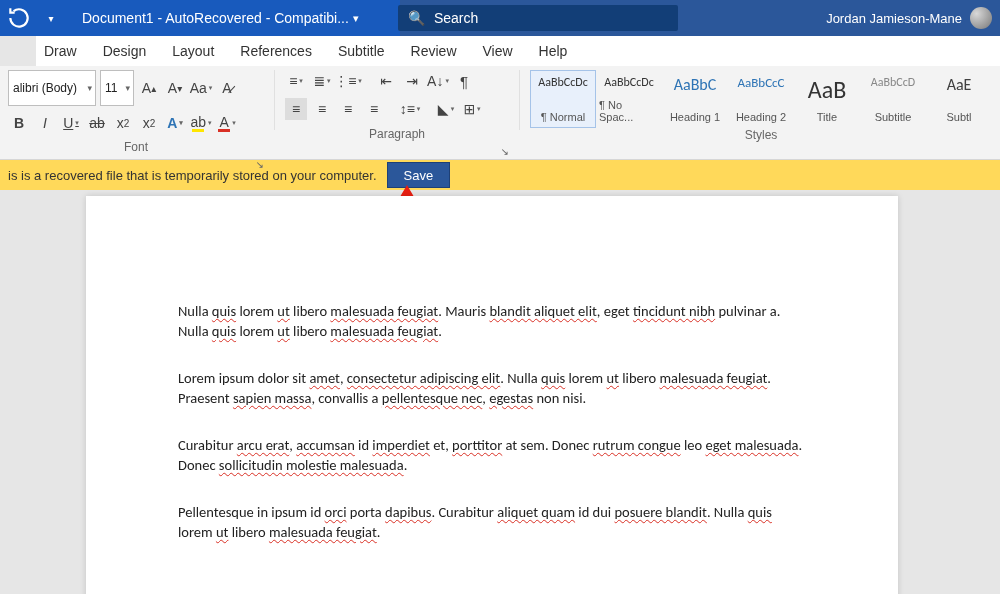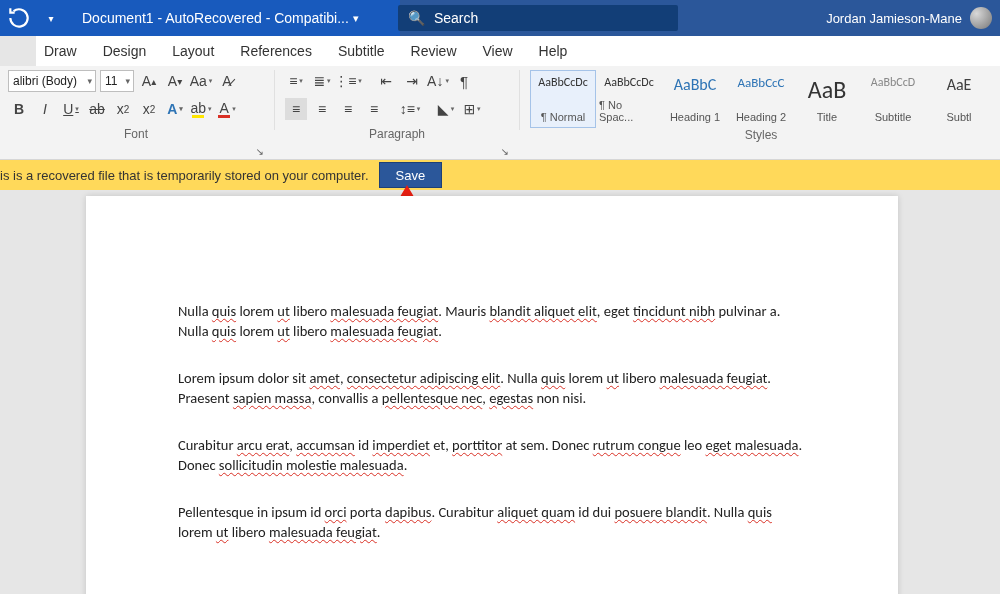--- a/index.html
+++ b/index.html
@@ -22,36 +22,36 @@
 .ribbon-tabs { height:30px; background:#fff; display:flex; align-items:center; gap:26px; padding-left:8px; font-size:14px; color:#333;margin-left:36px; }
 .ribbon-tabs span { cursor:default; }
 
 
 .ribbon { height:94px; background:#f3f3f3; border-bottom:1px solid #d6d6d6; display:flex; }
 .group { border-right:0; padding:4px 8px 0 8px; display:flex; flex-direction:column; }
 .group .row { display:flex; align-items:center; gap:4px; margin-bottom:6px; }
 .group .grouplabel { text-align:center; font-size:12px; color:#666; margin-top:auto; padding-bottom:18px; position:relative; }
 .group .dialoglauncher { position:absolute; right:0; bottom:2px; font-size:10px; color:#666; }
 
-.combo { height:22px; border:1px solid #bebebe; background:#fff; font-size:12px; padding:1px 4px 1px 4px; position:relative; display:inline-flex; align-items:center; }
+.combo { height:36px; border:1px solid #bebebe; background:#fff; font-size:12px; padding:1px 4px 1px 4px; position:relative; display:inline-flex; align-items:center; }
 .combo::after { content:"▾"; position:absolute; right:3px; font-size:9px; color:#666; }
 .font-combo { width:88px; }
 .size-combo { width:34px; }
 .ico { width:22px; height:22px; display:inline-flex; align-items:center; justify-content:center; font-size:14px; color:#444; }
 .dd::after { content:"▾"; font-size:7px; margin-left:2px; color:#666; }
 
 
 .styles-gallery { display:flex; }
 .style-item { width:66px; height:58px; border:1px solid transparent; display:flex; flex-direction:column; align-items:center; justify-content:space-between; padding:4px 2px; }
 .style-item.sel { border:1px solid #a5c3e8; background:#e8f0fb; }
 .style-prev { font-family:Calibri, Arial; color:#333; }
 .style-name { font-size:11px; color:#555; }
 
 
-.messagebar { height:30px; background:#ffd95a; display:flex; align-items:center; padding-left:0; font-size:13px; color:#333; }
+.messagebar { height:30px; background:#ffd95a; display:flex; align-items:center; padding-left:8px; font-size:13px; color:#333; }
 .savebtn { background:#2b579a; color:#fff; height:26px; padding:0 16px; display:inline-flex; align-items:center; margin-left:10px; font-size:13px; border:1px solid #1e4076; }
 
 
 .canvas { position:absolute; left:0; right:0; top:190px; bottom:0; overflow:hidden; }
 .page { position:absolute; left:86px; top:6px; width:812px; min-height:800px; background:#fff; box-shadow:0 0 6px rgba(0,0,0,0.15); padding:106px 90px 0 92px; }
 .page p { font-size:14.5px; line-height:1.35; color:#222; margin-bottom:28px; font-family:Calibri, Arial, sans-serif; }
 .sq { text-decoration: underline wavy #d93025 1px; text-underline-offset:2px; }
 
 
 .arrow { position:absolute; left:392px; top:185px; pointer-events:none; }

